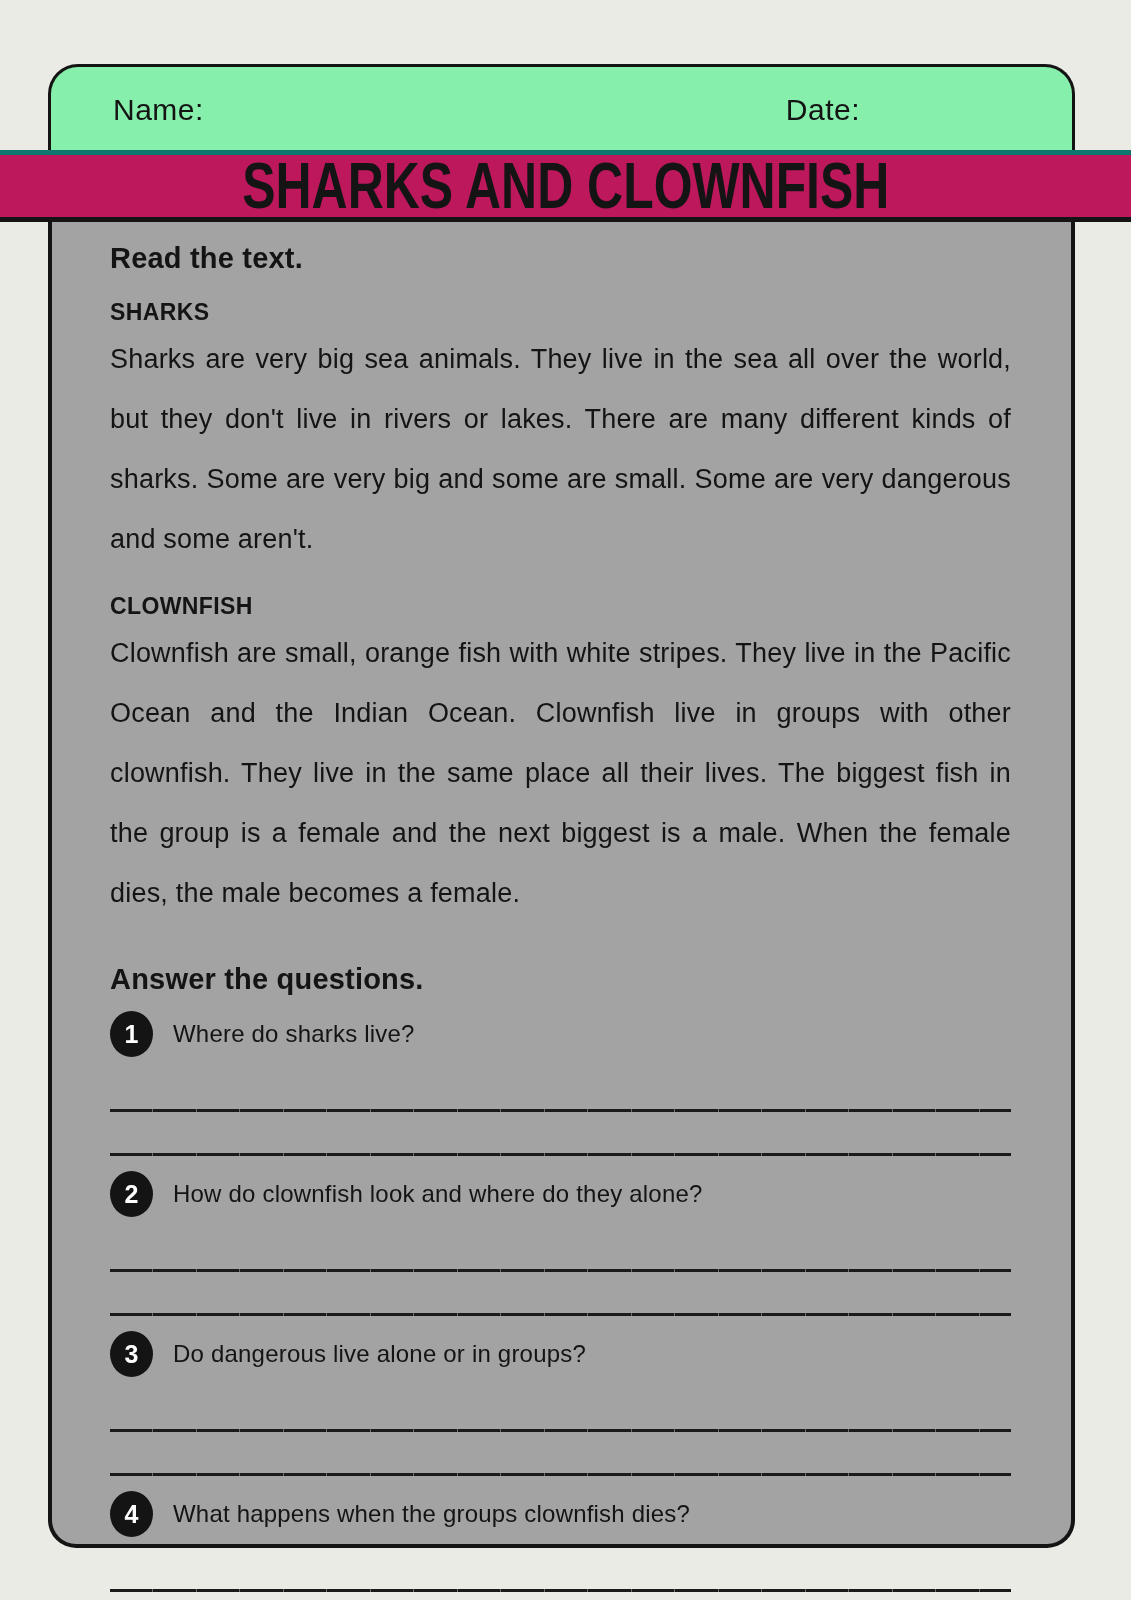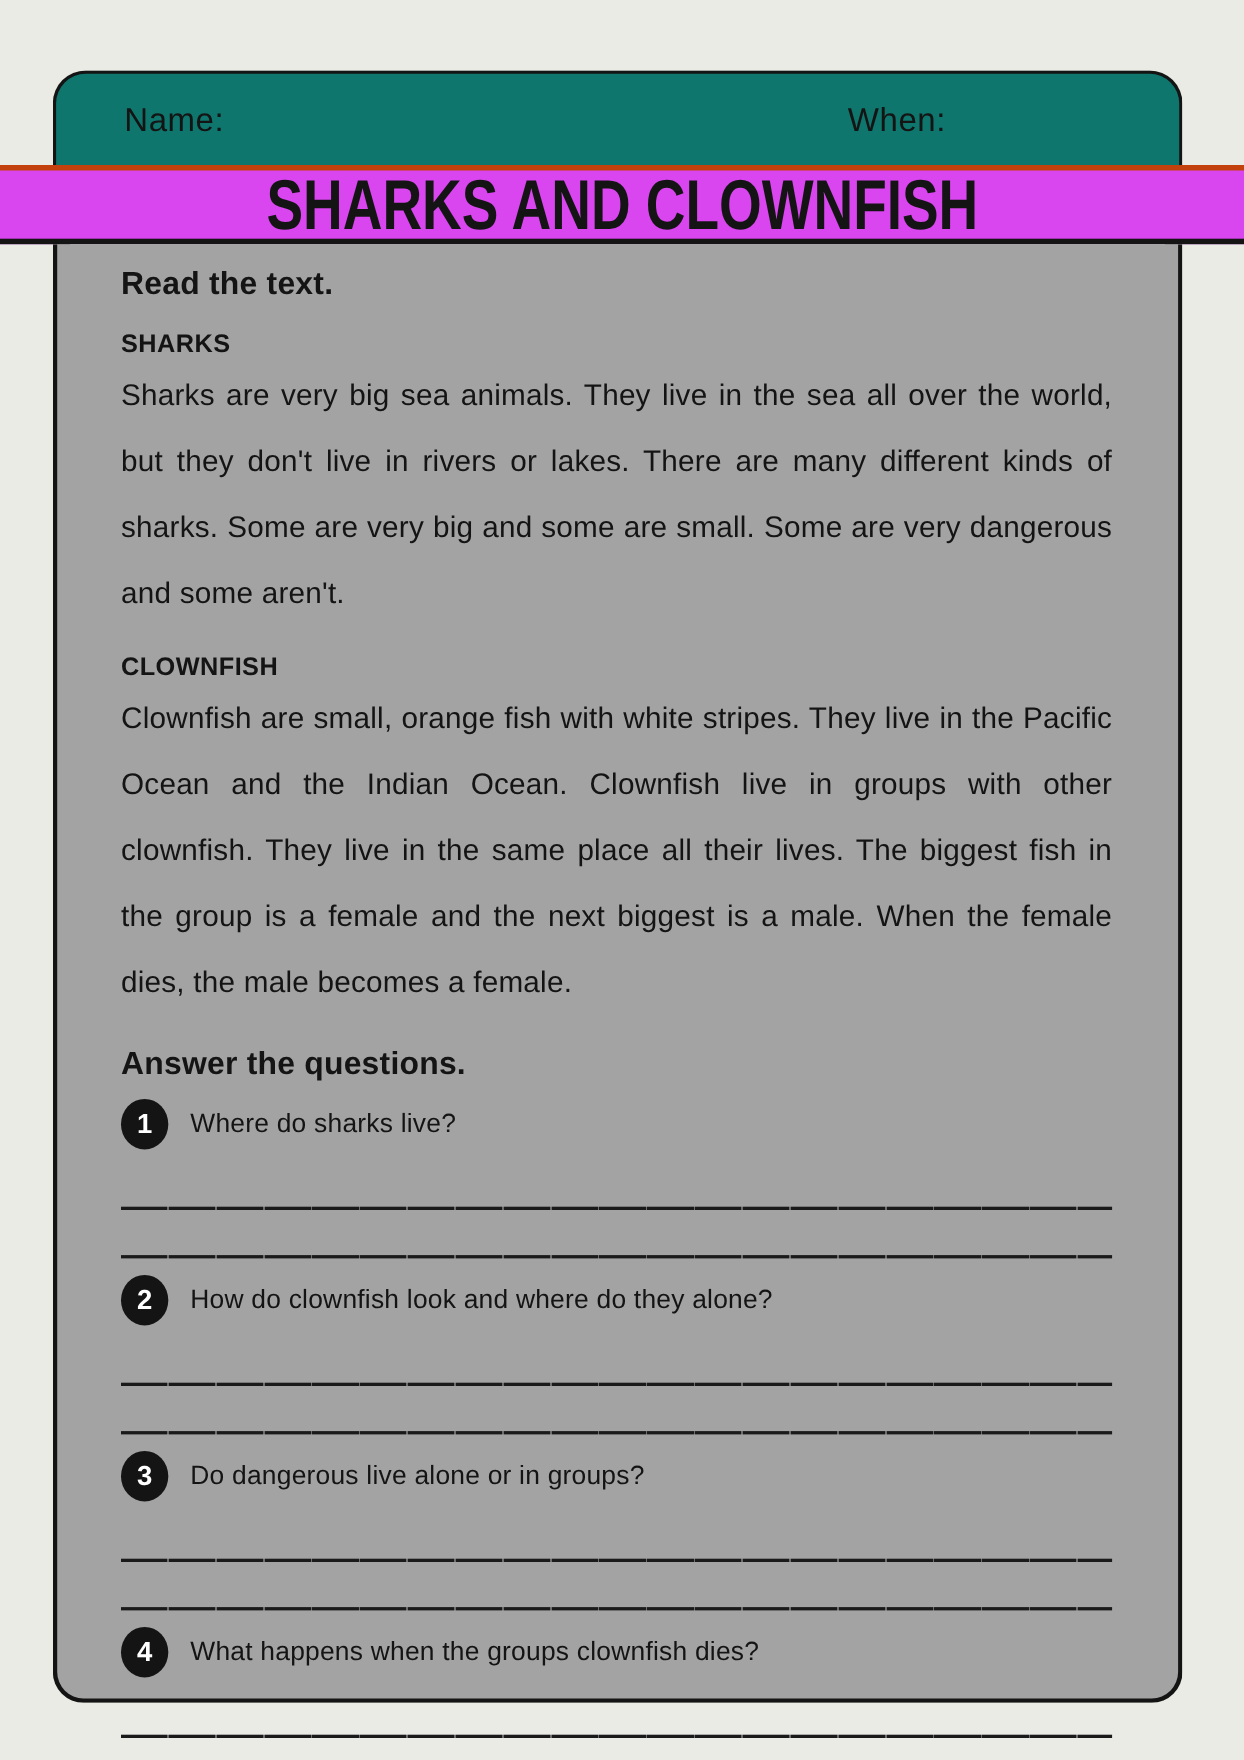--- a/index.html
+++ b/index.html
@@ -10,40 +10,40 @@
     color: #141414;
     -webkit-font-smoothing: antialiased;
   }
   .page { position: relative; width: 1131px; height: 1600px; overflow: hidden; }
 
   
   .name-box {
     position: absolute; left: 48px; top: 64px;
     width: 1027px; height: 88px;
     box-sizing: border-box;
-    background: #0f766e;
+    background: #86efac;
     border: 3px solid #141414;
     border-bottom: none;
     border-radius: 30px 30px 0 0;
     display: flex; align-items: center;
     padding: 0 62px;
     font-size: 30px;
   }
   .fill-area { align-self: stretch; }
   .name-fill { flex: 1 1 auto; }
   .date-fill { flex: 0 0 150px; }
   .field-label { white-space: nowrap; letter-spacing: 0.5px; }
 
   
   .title-band {
     position: absolute; left: 0; top: 150px;
     width: 1131px; height: 72px;
     box-sizing: border-box;
-    background: #d946ef;
-    border-top: 5px solid #c2410c;
+    background: #be185d;
+    border-top: 5px solid #0f766e;
     border-bottom: 5px solid #141414;
     display: flex; align-items: center; justify-content: center;
   }
   .title-text {
     font-size: 64px;
     font-weight: bold;
     letter-spacing: 0px;
     white-space: nowrap;
     transform: scaleX(0.78);
     transform-origin: center;
@@ -58,21 +58,21 @@
     border: 4px solid #141414;
     border-top: none;
     border-radius: 0 0 28px 28px;
     padding: 14px 60px 0 58px;
   }
 
   .read-instruction, .answer-instruction {
     font-size: 29px; font-weight: bold; letter-spacing: 0.2px;
   }
   .read-instruction { margin-top: 6px; }
-  .answer-instruction { margin-top: 28px; }
+  .answer-instruction { margin-top: 40px; }
 
   .section-heading {
     font-size: 23px; font-weight: bold; letter-spacing: 0.4px;
     margin-top: 24px;
   }
   .body-text {
     font-size: 27px; line-height: 60px;
     text-align: justify; text-justify: inter-word;
     margin-top: 3px;
     letter-spacing: 0.2px;
@@ -96,21 +96,21 @@
   .answer-line + .answer-line { margin-top: 41px; }
 </style>
 </head>
 <body>
 
 <div class="page">
 
   <div class="name-box">
     <span class="field-label">Name:</span>
     <span class="fill-area name-fill"></span>
-    <span class="field-label">When:</span>
+    <span class="field-label">Date:</span>
     <span class="fill-area date-fill"></span>
   </div>
 
   <div class="title-band">
     <div class="title-text">SHARKS AND CLOWNFISH</div>
   </div>
 
   <div class="main-box">
 
     <div class="read-instruction">Read the text.</div>

